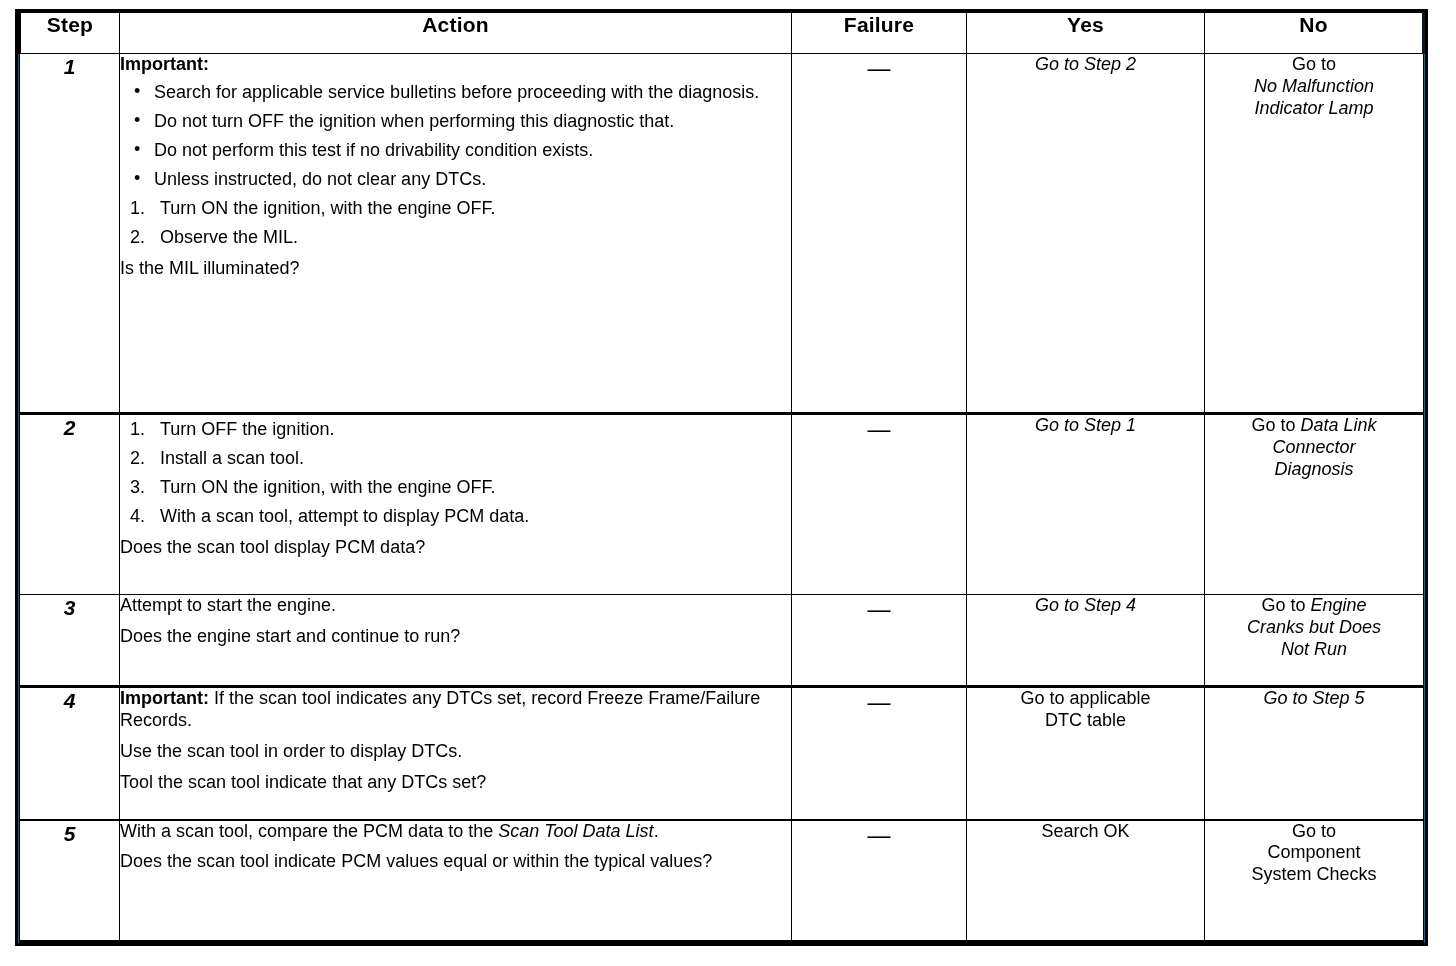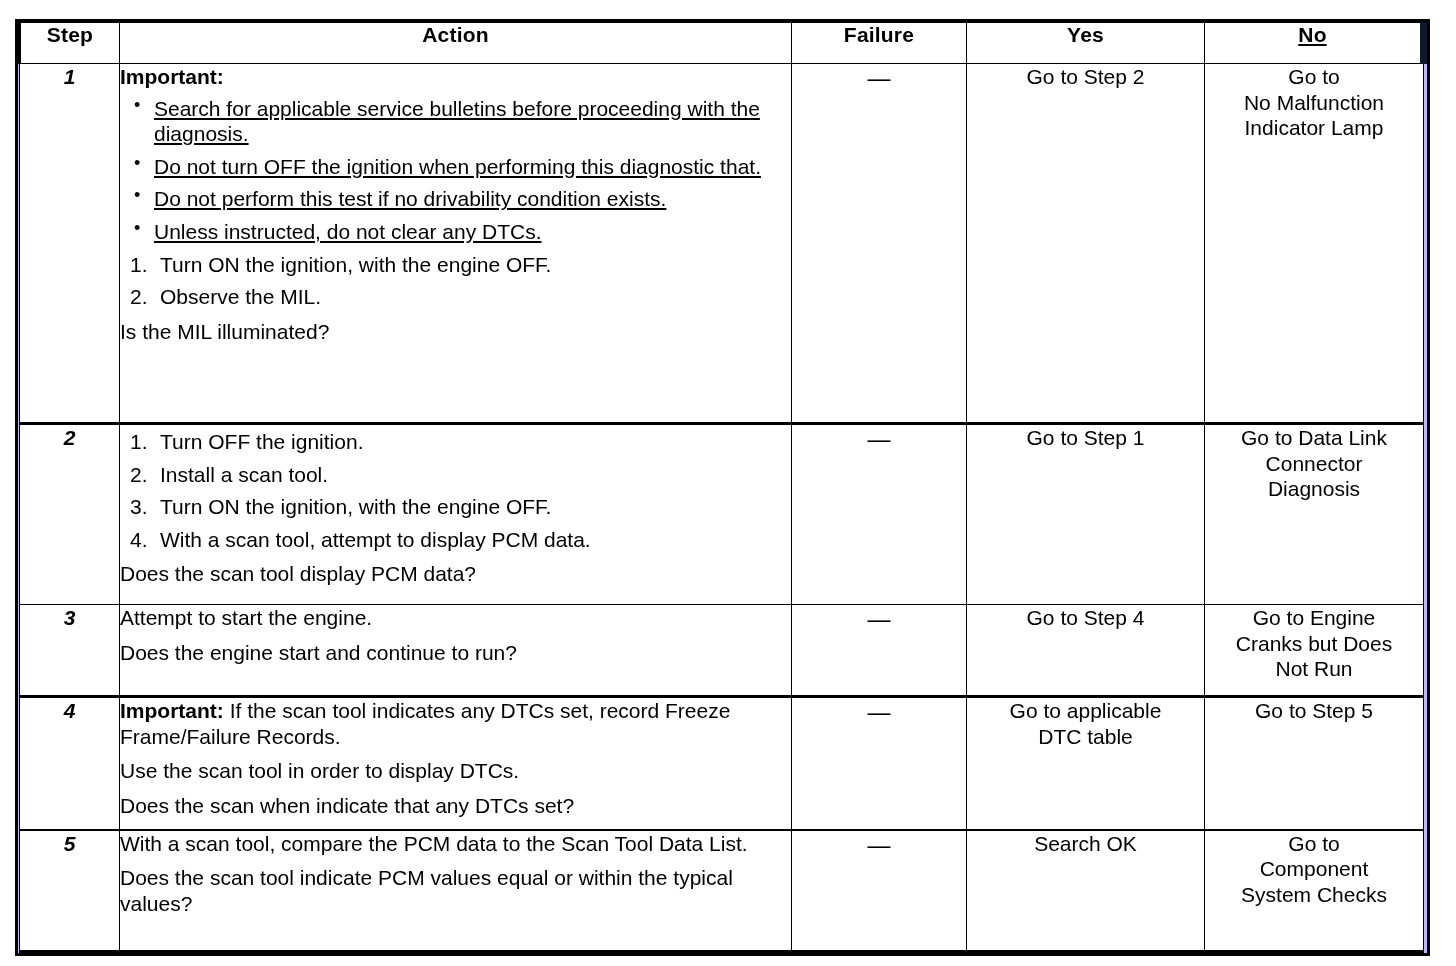--- a/index.html
+++ b/index.html
@@ -16,25 +16,25 @@
   }
   .page {
     position: relative;
     width: 1456px;
     height: 966px;
     overflow: hidden;
   }
   table.diag {
     position: absolute;
     left: 18px;
-    top: 22px;
+    top: 12px;
     width: 1404px;
     border-collapse: collapse;
     table-layout: fixed;
-    background: #c4b5fd;
+    background: #0369a1;
   }
   table.diag td, table.diag th {
     border: 1px solid #000;
     padding: 0;
     vertical-align: top;
     background: #fff;
   }
   
   table.diag {
     outline: 3px solid #000;
@@ -50,23 +50,23 @@
   thead th {
     height: 40px;
     text-align: center;
     vertical-align: middle;
     font-size: 21px;
     font-weight: bold;
     letter-spacing: 0.2px;
     border-bottom: 3px solid #000;
   }
   thead th.hdr-step { border-left: 3px solid #000; }
-  thead th.hdr-no   { border-right: 7px solid #0f172a; text-decoration: underline; }
-
-  tbody td { font-size: 21px; line-height: 1.24; }
+  thead th.hdr-no   { border-right: 3px solid #0f172a; }
+
+  tbody td { font-size: 18px; line-height: 1.24; }
 
   td.step-cell {
     text-align: center;
     vertical-align: middle;
     font-style: italic;
     font-weight: bold;
     font-size: 21px;
     border-left: 3px solid #000;
   }
   td.action-cell {
@@ -93,27 +93,26 @@
   tr.r5 > td { border-bottom: 3px solid #000; }
 
   
   tr.r1 { height: 360px; }
   tr.r2 { height: 181px; }
   tr.r3 { height: 92px; }
   tr.r4 { height: 133px; }
   tr.r5 { height: 122px; }
 
   .imp { font-weight: bold; }
-  .ital { }
+  .ital { font-style: italic; }
 
   ul.bullets {
     list-style: none;
     margin: 6px 0 2px 0;
     padding: 0;
-    text-decoration: underline;
   }
   ul.bullets > li {
     position: relative;
     padding-left: 34px;
     margin-bottom: 7px;
     line-height: 1.22;
   }
   ul.bullets > li::before {
     content: "\2022";
     position: absolute;
@@ -241,21 +240,21 @@
           <span class="yn-line ital">Cranks but Does</span>
           <span class="yn-line ital">Not Run</span>
         </td>
       </tr>
 
       <tr class="r4">
         <td class="step-cell">4</td>
         <td class="action-cell">
           <p class="pline"><span class="imp">Important:</span><span> If the scan tool indicates any DTCs set, record Freeze Frame/Failure Records.</span></p>
           <p class="pline">Use the scan tool in order to display DTCs.</p>
-          <p class="qline">Does the scan when indicate that any DTCs set?</p>
+          <p class="qline">Tool the scan tool indicate that any DTCs set?</p>
         </td>
         <td class="values-cell">—</td>
         <td class="yes-cell">
           <span class="yn-line">Go to applicable</span>
           <span class="yn-line">DTC table</span>
         </td>
         <td class="no-cell">
           <span class="yn-line ital">Go to Step 5</span>
         </td>
       </tr>

